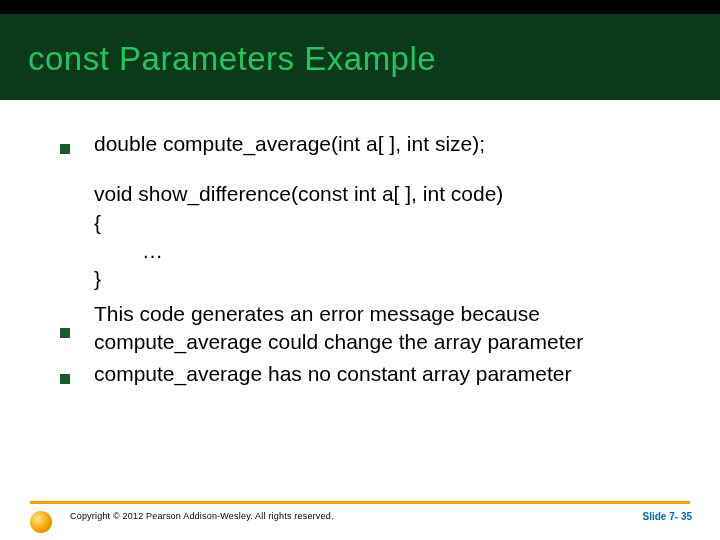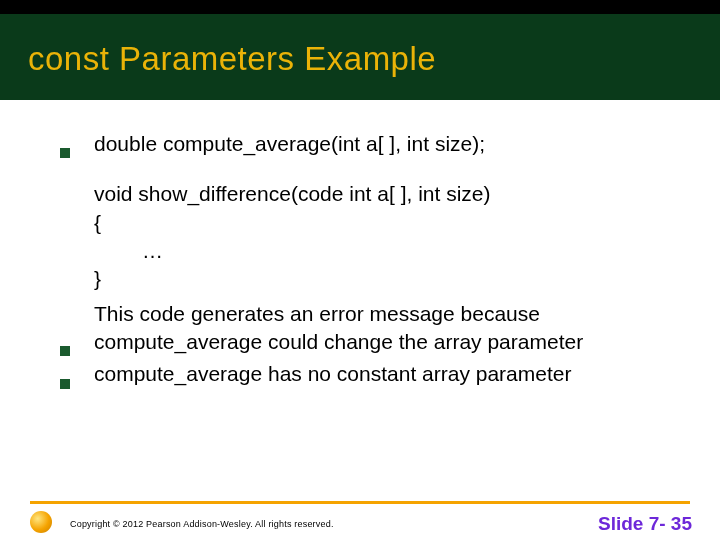--- a/index.html
+++ b/index.html
@@ -8,40 +8,40 @@
   .title-band {
     width: 100%;
     height: 100px;
     background: #0a3a1a;
     display: flex;
     align-items: center;
     padding-left: 28px;
     padding-top: 18px;
   }
   .title-band h1 {
-    color: #eab308;
+    color: #22c55e;
     font-size: 33px;
     font-weight: 400;
     letter-spacing: 0.5px;
   }
   .top-black {
     position: absolute;
     top: 0; left: 0; right: 0;
     height: 14px;
     background: #000000;
   }
   .content {
     padding: 30px 40px 0 60px;
     font-size: 21px;
     line-height: 1.35;
     color: #000000;
   }
   .bullet-row {
     display: flex;
-    align-items: flex-end;
+    align-items: center;
     margin-bottom: 4px;
   }
   .bullet {
     width: 10px;
     height: 10px;
     background: #1a5a2e;
     flex-shrink: 0;
     margin-top: 9px;
     margin-right: 24px;
   }
@@ -49,21 +49,21 @@
   .code-block {
     margin-left: 34px;
     margin-top: 22px;
     margin-bottom: 6px;
   }
   .code-line { }
   .indent1 { padding-left: 48px; }
   .indent2 { padding-left: 48px; }
   .footer {
     position: absolute;
-    bottom: 4px;
+    bottom: 12px;
     left: 0;
     right: 0;
     height: 36px;
     display: flex;
     align-items: center;
     justify-content: space-between;
     padding: 12px 28px 0 70px;
   }
   .footer-rule {
     position: absolute;
@@ -81,43 +81,43 @@
     height: 22px;
     border-radius: 50%;
     background: radial-gradient(circle at 35% 35%, #ffe680 0%, #f5a300 55%, #c87e00 100%);
   }
   .copyright {
     font-size: 9px;
     color: #000000;
     letter-spacing: 0.2px;
   }
   .slide-num {
-    font-size: 19px;
+    font-size: 10px;
     font-weight: 700;
-    color: #6d28d9;
+    color: #0369a1;
   }
 </style>
 </head>
 <body>
 
 <div class="top-black"></div>
 
 <div class="title-band">
   <h1>const Parameters Example</h1>
 </div>
 
 <div class="content">
 
   <div class="bullet-row">
     <div class="bullet"></div>
     <div class="bullet-text">double compute_average(int a[ ], int size);</div>
   </div>
 
   <div class="code-block">
-    <div class="code-line">void show_difference(code int a[ ], int size)</div>
+    <div class="code-line">void show_difference(const int a[ ], int code)</div>
     <div class="code-line">{</div>
     <div class="code-line indent2">…</div>
     <div class="code-line">}</div>
   </div>
 
   <div class="bullet-row">
     <div class="bullet"></div>
     <div class="bullet-text">This code generates an error message because compute_average could change the array parameter</div>
   </div>
 

